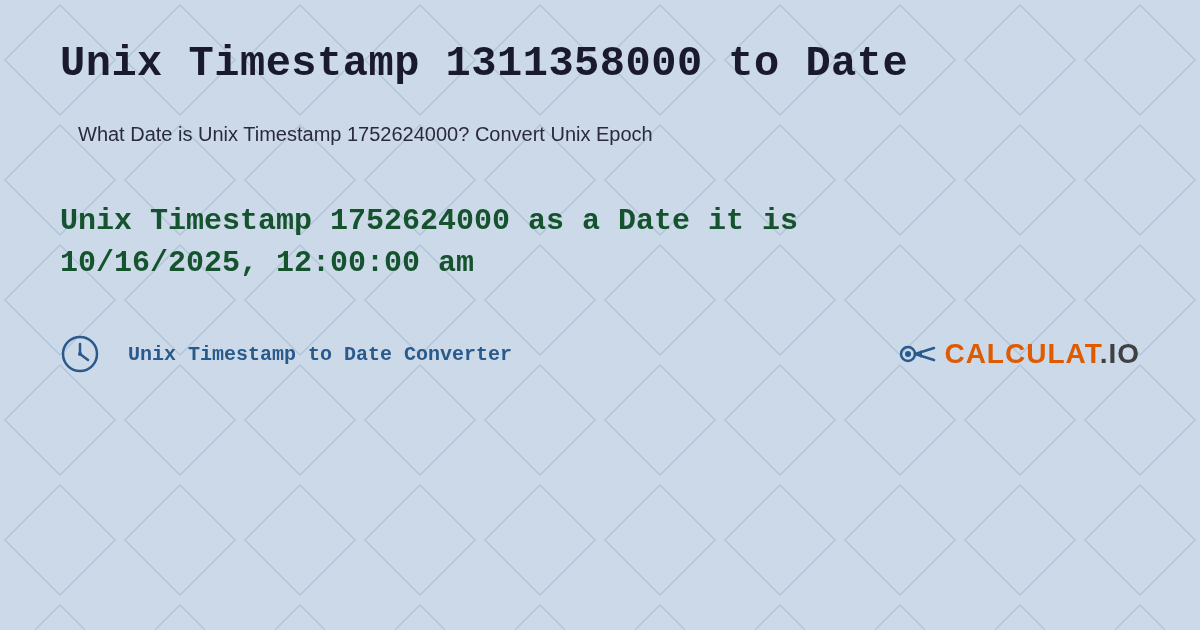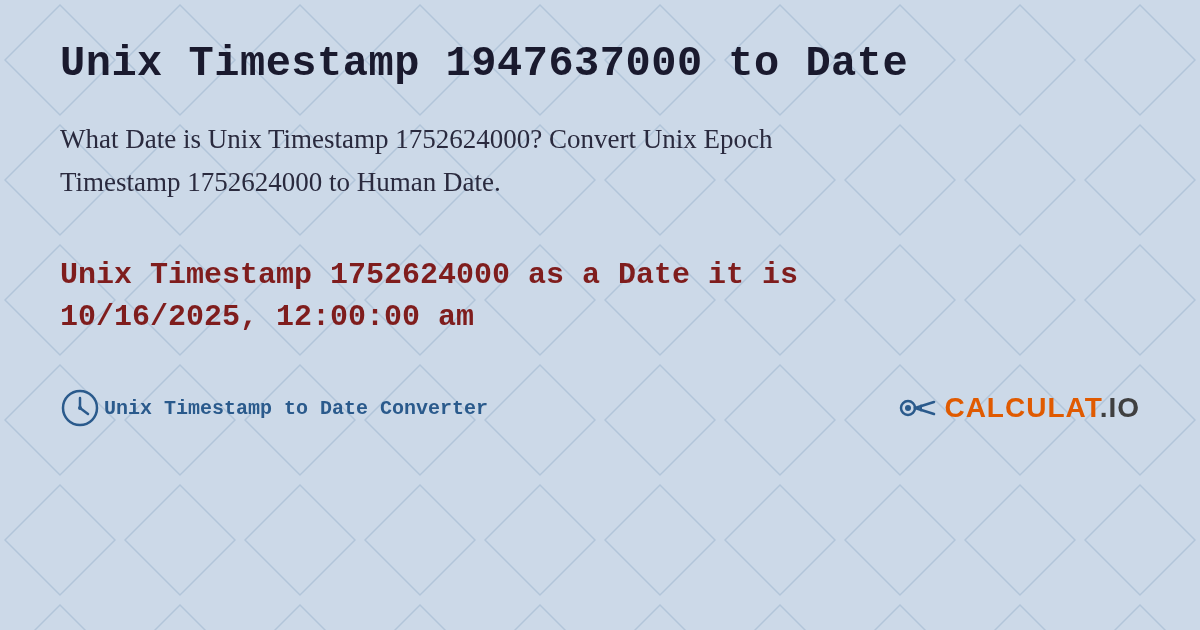--- a/index.html
+++ b/index.html
@@ -35,50 +35,51 @@
 
     .main-title {
       font-size: 42px;
       font-weight: 900;
       color: #1a1a2e;
       margin-bottom: 30px;
       letter-spacing: 0.5px;
     }
 
     .description {
-      font-size: 27px;
+      font-size: 20px;
       color: #2a2a3e;
       line-height: 1.6;
       margin-bottom: 50px;
-      font-family: Liberation Serif, serif;
+      font-family: Liberation Sans, sans-serif;
+      margin-left: 18px;
     }
 
     .result-section {
       margin-bottom: 50px;
     }
 
     .result-text {
       font-size: 30px;
       font-weight: 900;
-      color: #7f1d1d;
+      color: #14532d;
       line-height: 1.4;
       font-family: 'Courier New', Courier, monospace;
     }
 
     .footer {
       display: flex;
       align-items: center;
       justify-content: space-between;
       margin-top: 30px;
     }
 
     .footer-left {
       display: flex;
       align-items: center;
-      gap: 4px;
+      gap: 28px;
     }
 
     .clock-icon {
       width: 40px;
       height: 40px;
       color: #2a5a8c;
     }
 
     .footer-label {
       font-size: 20px;
@@ -114,25 +115,24 @@
 
       <polygon points="60,5 115,60 60,115 5,60" fill="none" stroke="#a0b8d0" stroke-width="1.5" opacity="0.6"></polygon>
     </pattern>
   </defs>
   <rect width="1200" height="630" fill="#ccd9e8"></rect>
   <rect width="1200" height="630" fill="url(#diamonds)"></rect>
 </svg>
 
 <div class="content">
 
-  <h1 class="main-title">Unix Timestamp 1947637000 to Date</h1>
+  <h1 class="main-title">Unix Timestamp 1311358000 to Date</h1>
 
   <p class="description">
     <span>What Date is Unix Timestamp 1752624000? Convert Unix Epoch</span><br>
-    <span>Timestamp 1752624000 to Human Date.</span>
   </p>
 
   <div class="result-section">
     <p class="result-text">
       <span>Unix Timestamp 1752624000 as a Date it is</span><br>
       <span>10/16/2025, 12:00:00 am</span>
     </p>
   </div>
 
   <div class="footer">

